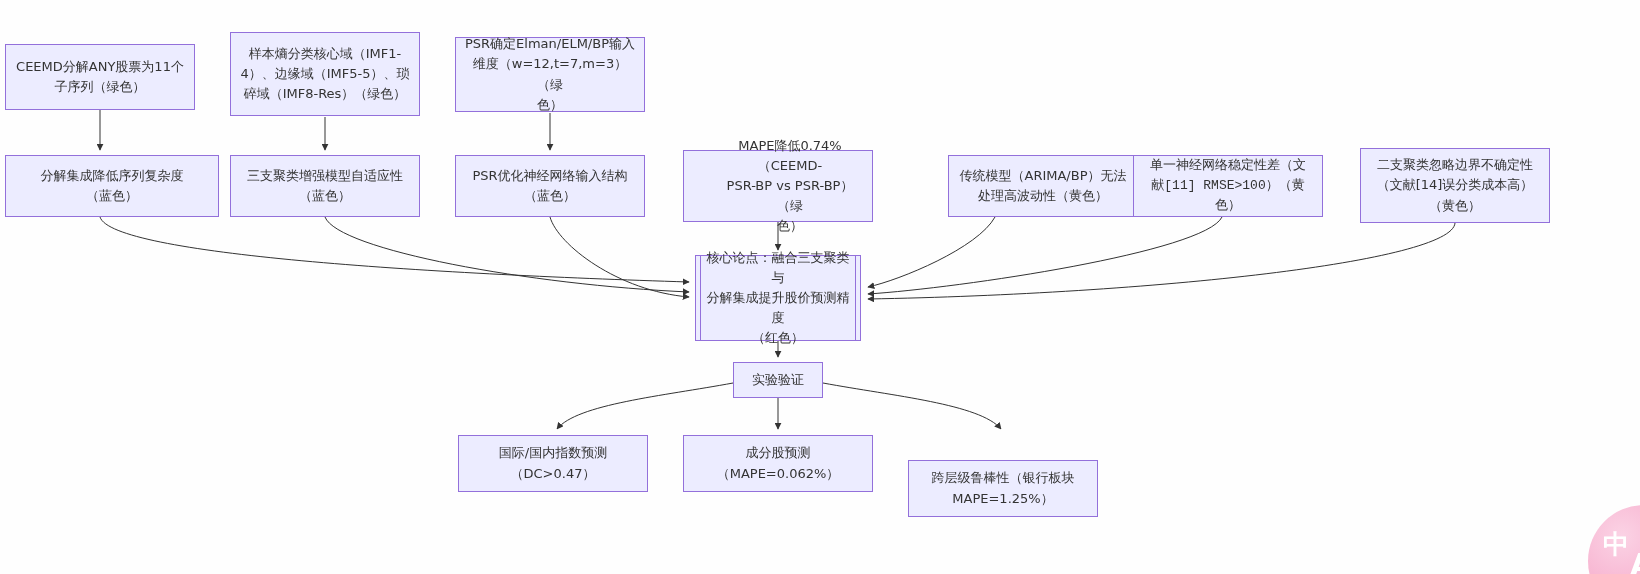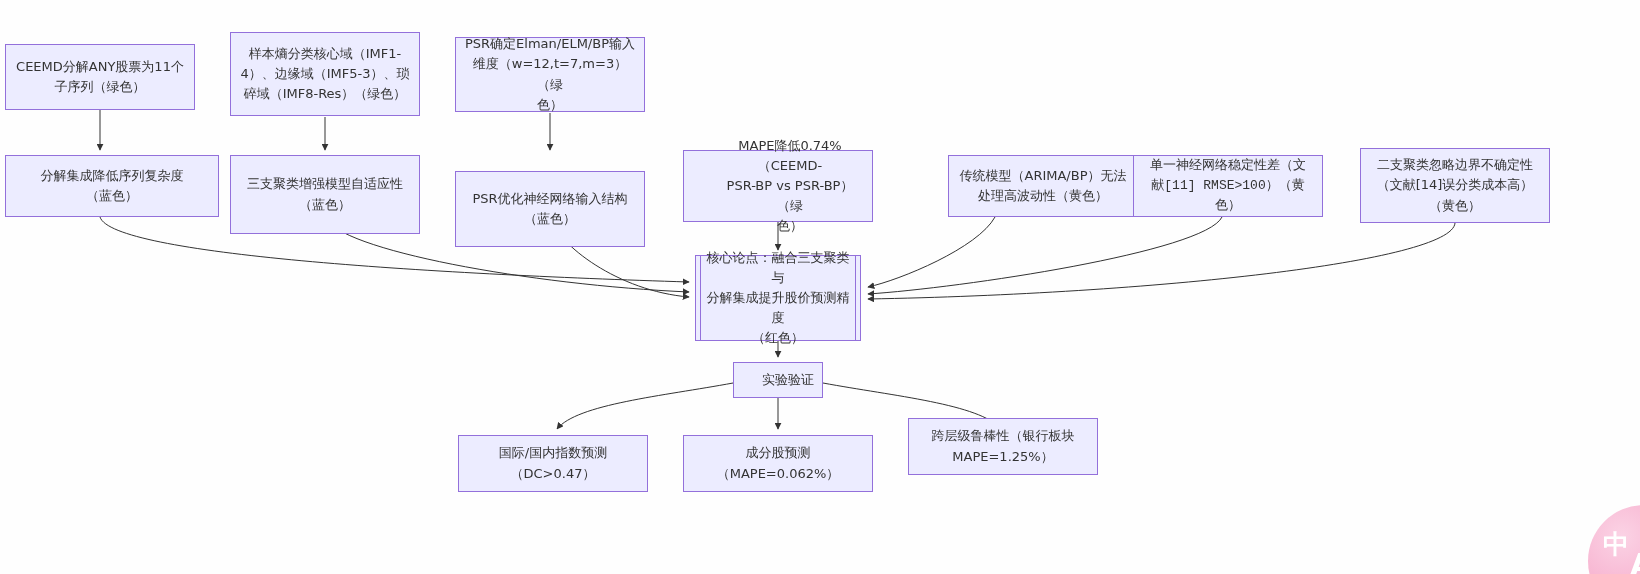--- a/index.html
+++ b/index.html
@@ -17,38 +17,38 @@
     display:flex;align-items:center;justify-content:center;
     text-align:center;padding:4px 8px;
   }
   .node .lbl{white-space:pre-line;display:block;width:100%;}
   
   .n-ceemd   {left:5px;   top:44px;  width:190px;height:66px;}
   .n-entropy {left:230px; top:32px;  width:190px;height:84px;}
   .n-psrin   {left:455px; top:37px;  width:190px;height:75px;}
   
   .n-decomp  {left:5px;   top:155px; width:214px;height:62px;}
-  .n-three   {left:230px; top:155px; width:190px;height:79px;}
-  .n-psropt  {left:455px; top:155px; width:190px;height:76px;margin-top:16px;}
+  .n-three   {left:230px; top:155px; width:190px;height:62px;}
+  .n-psropt  {left:455px; top:155px; width:190px;height:62px;}
   .n-mape    {left:683px; top:150px; width:190px;height:72px;padding-left:32px;}
   .n-trad    {left:908px; top:155px; width:190px;height:62px;margin-left:40px;}
   .n-single  {left:1133px;top:155px; width:190px;height:62px;font-family:Liberation Mono, monospace;}
   .n-twoway  {left:1360px;top:148px; width:190px;height:75px;}
   
   .n-core    {left:695px; top:255px; width:166px;height:86px;padding:4px 10px;}
   .n-core::before,.n-core::after{
     content:"";position:absolute;top:0;bottom:0;width:0;border-left:1px solid #9370DB;
   }
   .n-core::before{left:4px;}
   .n-core::after{right:4px;}
   
-  .n-exp     {left:733px; top:362px; width:90px; height:36px;text-align:right;}
+  .n-exp     {left:733px; top:362px; width:90px; height:36px;}
   .n-index   {left:458px; top:435px; width:190px;height:57px;}
   .n-comp    {left:683px; top:435px; width:190px;height:57px;}
-  .n-robust  {left:908px; top:418px; width:190px;height:57px;}
+  .n-robust  {left:908px; top:460px; width:190px;height:57px;}
   
   .badge{
     position:absolute;left:1588px;top:505px;width:112px;height:112px;border-radius:50%;
     background:radial-gradient(circle at 30% 28%, #fbd3e5 0%, #f7b0ce 55%, #f3a2c4 100%);
     cursor:pointer;
   }
   .badge .zh{position:absolute;left:15px;top:22px;color:#ffffff;font-weight:bold;font-size:26px;}
   .badge .en{position:absolute;left:42px;top:42px;color:#ffffff;font-weight:bold;font-size:30px;}
 </style>
 </head>
@@ -80,21 +80,21 @@
     <path class="edge" d="M778,398 L778,429" marker-end="url(#arrow)"></path>
     <path class="edge" d="M823,383 C893,396 980,404 1001,429" marker-end="url(#arrow)"></path>
   </svg>
 
   <div class="node n-ceemd">
     <span class="lbl">CEEMD分解ANY股票为11个
 子序列（绿色）</span>
   </div>
   <div class="node n-entropy">
     <span class="lbl">样本熵分类核心域（IMF1-
-4）、边缘域（IMF5-3）、琐
+4）、边缘域（IMF5-5）、琐
 碎域（IMF8-Res）（绿色）</span>
   </div>
   <div class="node n-psrin">
     <span class="lbl">PSR确定Elman/ELM/BP输入
 维度（w=12,t=7,m=3）（绿
 色）</span>
   </div>
 
   <div class="node n-decomp">
     <span class="lbl">分解集成降低序列复杂度

